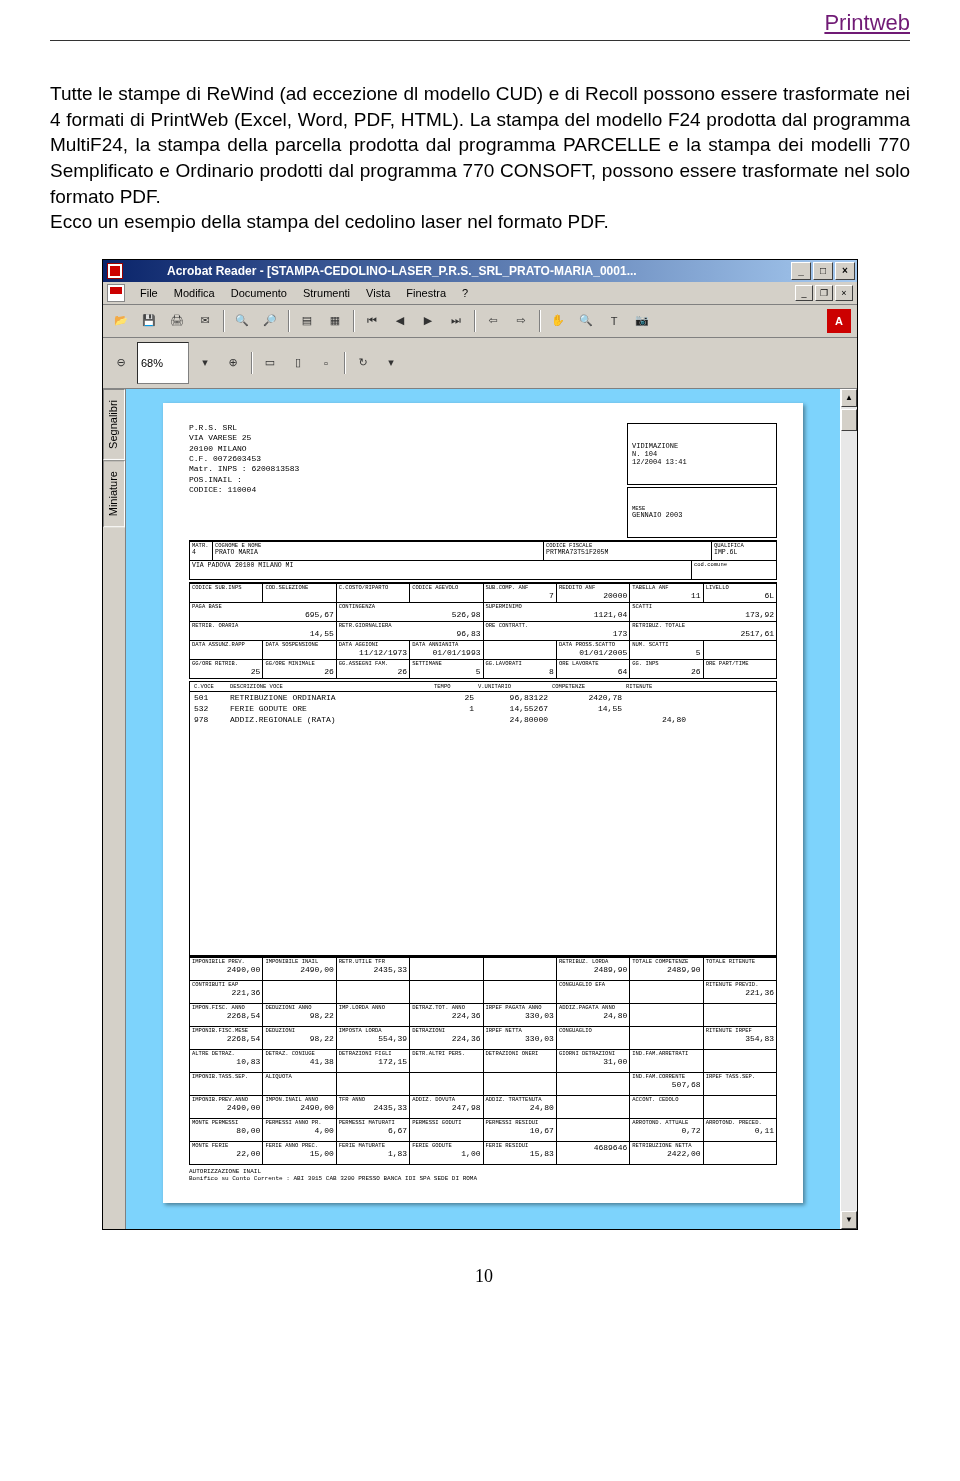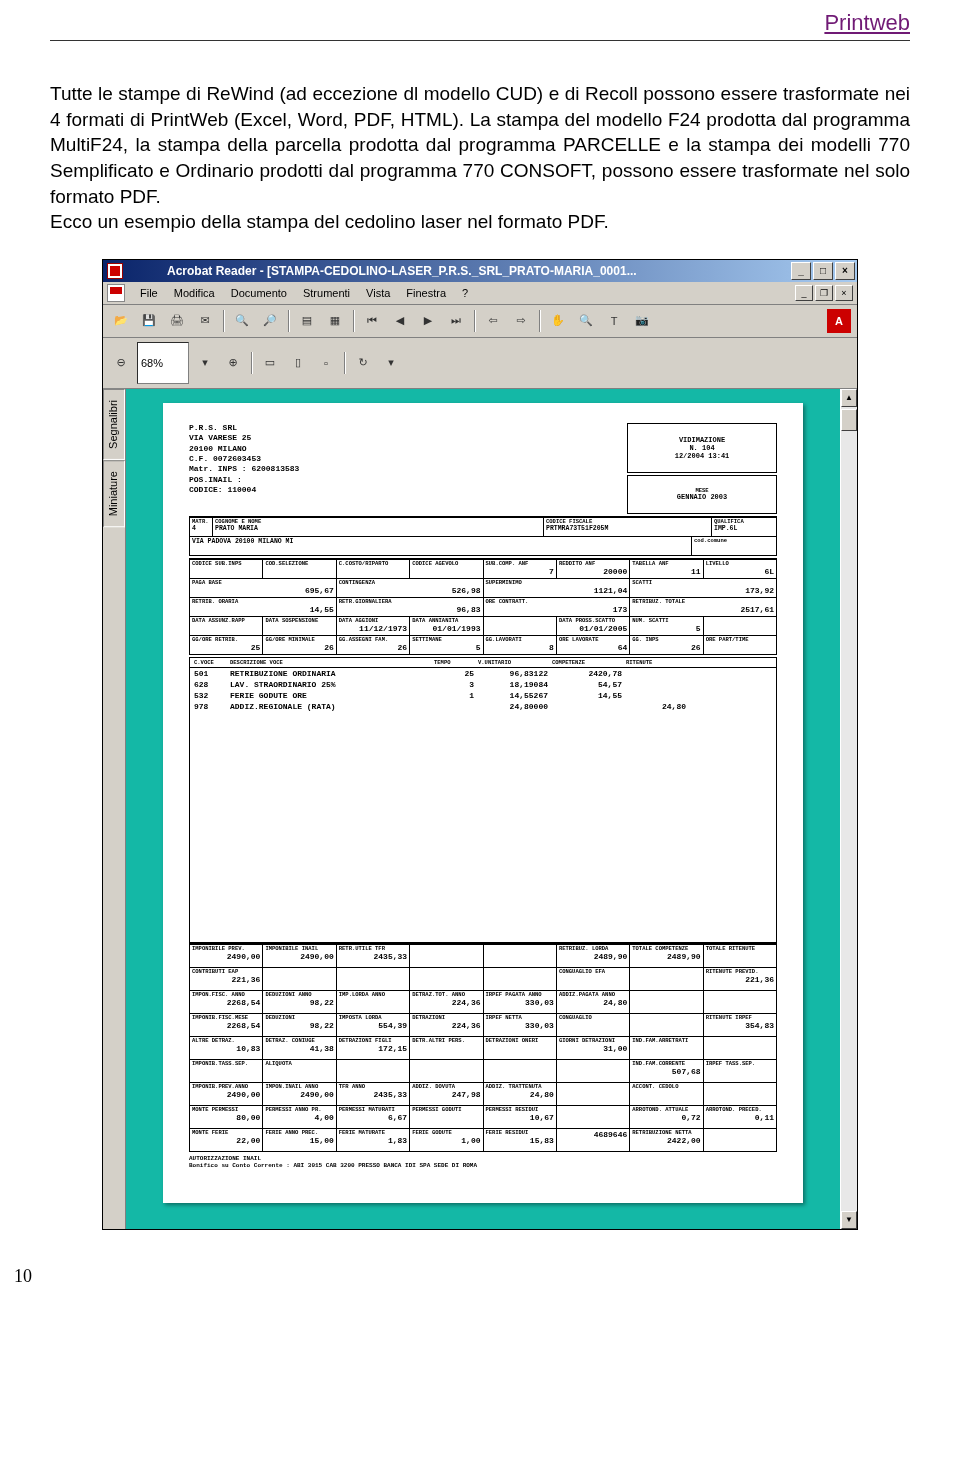--- a/index.html
+++ b/index.html
@@ -103,38 +103,38 @@
   }
   .side-tabs{
     width:22px;background:#d4d0c8;display:flex;flex-direction:column;border-right:1px solid #808080;
   }
   .vtab{
     flex:0 0 auto;writing-mode:vertical-rl;transform:rotate(180deg);
     padding:10px 3px;border:1px solid #808080;border-left-color:#fff;border-top-color:#fff;margin:0;background:#d4d0c8;font-size:11px;text-align:center;
   }
 
   .doc-wrap{
-    flex:1;background:#14b8a6;display:flex;overflow:hidden;position:relative;font-weight:bold;
+    flex:1;background:#7dd3fc;display:flex;overflow:hidden;position:relative;
   }
   .page{
     margin:14px auto;background:#fff;width:640px;height:800px;box-shadow:2px 2px 4px rgba(0,0,0,.4);
     position:relative;font-family:"Courier New",monospace;font-size:8px;color:#000;
     padding:20px 26px;box-sizing:border-box;
   }
   .vscroll{
     width:16px;background:#d4d0c8;border-left:1px solid #fff;display:flex;flex-direction:column;
   }
   .sbtn{height:16px;border:1px solid #fff;border-right-color:#404040;border-bottom-color:#404040;display:flex;align-items:center;justify-content:center;font-size:8px;}
   .strack{flex:1;background:#e8e8e8;}
   .sthumb{height:20px;background:#d4d0c8;border:1px solid #fff;border-right-color:#404040;border-bottom-color:#404040;margin-top:2px;}
 
   
   .ced-head{display:flex;justify-content:space-between;}
   .ced-block{line-height:1.3;}
-  .ced-box{border:1px solid #000;padding:12px 4px;font-size:7px;text-align:center;}
+  .ced-box{border:1px solid #000;padding:18px 4px;font-size:7px;}
   .ced-row{display:flex;border-top:1px solid #000;}
   .ced-row > div{flex:1;border-right:1px solid #000;padding:1px 2px;font-size:6.5px;min-height:16px;}
   .ced-row > div:last-child{border-right:none;}
   .lbl{font-size:5.5px;color:#000;display:block;line-height:1;}
   .val{font-size:8px;display:block;text-align:right;}
   .ced-section{border:1px solid #000;margin-top:2px;}
   .voci-row{display:flex;font-size:8px;padding:0 2px;}
   .voci-row > div{padding:1px 2px;}
   .c-code{width:32px;}
   .c-desc{width:200px;}
@@ -142,21 +142,21 @@
   .c-u{width:70px;text-align:right;}
   .c-comp{width:70px;text-align:right;}
   .c-rit{width:60px;text-align:right;}
   .voci-head{border-bottom:1px solid #000;font-size:5.5px;}
   .voci-head > div{text-align:left;}
   .spacer{height:230px;}
   .tot-grid{border:1px solid #000;}
   .tot-grid .ced-row > div{min-height:20px;}
 
   .footer-num{
-    font-family:"Times New Roman",serif;font-size:18px;padding:36px 0 18px 14px;
+    text-align:center;font-family:"Times New Roman",serif;font-size:18px;padding:36px 0 18px 8px;
   }
 </style>
 </head>
 <body>
 
 <div class="header-right">Printweb</div>
 <div class="rule"></div>
 
 <div class="body-text">
   <span>Tutte le stampe di ReWind (ad eccezione dl modello CUD) e di Recoll possono essere trasformate nei 4 formati di PrintWeb (Excel, Word, PDF, HTML). La stampa del modello F24 prodotta dal programma MultiF24, la stampa della parcella prodotta dal programma PARCELLE e la stampa dei modelli 770 Semplificato e Ordinario prodotti dal programma 770 CONSOFT, possono essere trasformate nel solo formato PDF.</span><br>
@@ -431,28 +431,20 @@
           <div id="voci-body">
               <div class="voci-row">
                 <div class="c-code">501</div>
                 <div class="c-desc">RETRIBUZIONE ORDINARIA</div>
                 <div class="c-t">25</div>
                 <div class="c-u">96,83122</div>
                 <div class="c-comp">2420,78</div>
                 <div class="c-rit"></div>
               </div>
               <div class="voci-row">
-                <div class="c-code">628</div>
-                <div class="c-desc">LAV. STRAORDINARIO 25%</div>
-                <div class="c-t">3</div>
-                <div class="c-u">18,19084</div>
-                <div class="c-comp">54,57</div>
-                <div class="c-rit"></div>
-              </div>
-              <div class="voci-row">
                 <div class="c-code">532</div>
                 <div class="c-desc">FERIE GODUTE ORE</div>
                 <div class="c-t">1</div>
                 <div class="c-u">14,55267</div>
                 <div class="c-comp">14,55</div>
                 <div class="c-rit"></div>
               </div>
               <div class="voci-row">
                 <div class="c-code">978</div>
                 <div class="c-desc">ADDIZ.REGIONALE (RATA)</div>

